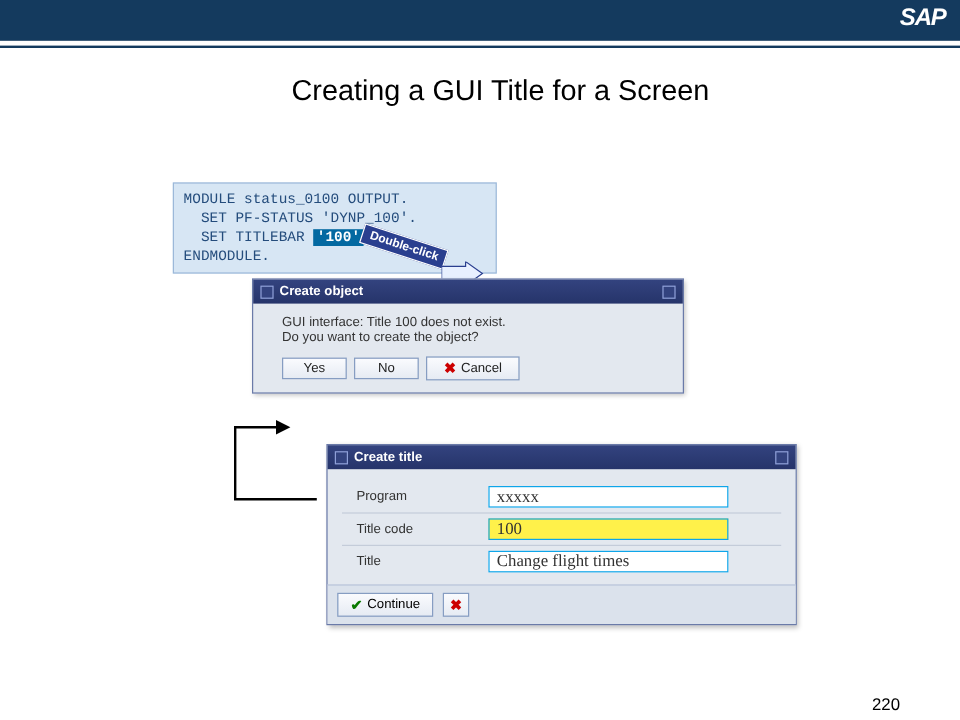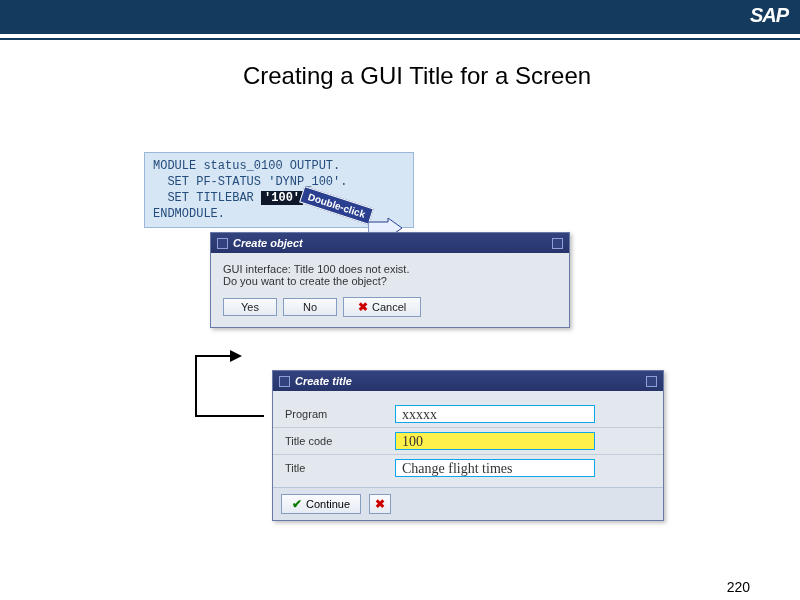--- a/index.html
+++ b/index.html
@@ -59,21 +59,21 @@
     background: #d7e6f4;
     border: 1px solid #9cb8d9;
     padding: 5px 8px;
     font-family: "Courier New", monospace;
     font-size: 12px;
     line-height: 16px;
     color: #244c7c;
     white-space: pre;
   }
   .code-hi {
-    background: #0f172a;
+    background: #0369a1;
     color: #fff;
     padding: 0 3px;
     font-weight: bold;
   }
 
   
   .dbl-click {
     position: absolute;
     left: 300px;
     top: 107px;
@@ -101,35 +101,34 @@
   }
   .sap-titlebar {
     background: linear-gradient(#33437f, #26346a);
     color: #fff;
     font-size: 11px;
     font-weight: bold;
     padding: 4px 6px;
     display: flex;
     align-items: center;
     gap: 5px;
-    font-style: italic;
   }
   .sap-titlebar .win-icon {
     width: 11px; height: 11px;
     border: 1px solid #8fa0d8;
     background: #33437f;
   }
   .sap-titlebar .flex { flex: 1; }
   .sap-close {
     width: 11px; height: 11px;
     border: 1px solid #8fa0d8;
     background: #33437f;
   }
   .dialog-body {
-    padding: 10px 12px;
+    padding: 10px 24px;
     font-size: 11px;
     color: #333;
   }
 
   .btn-row { margin-top: 10px; display: flex; gap: 6px; align-items: center; }
   .sap-btn {
     background: linear-gradient(#fafbfe, #e6ebf3);
     border: 1px solid #869dc2;
     font-size: 11px;
     padding: 2px 14px;

